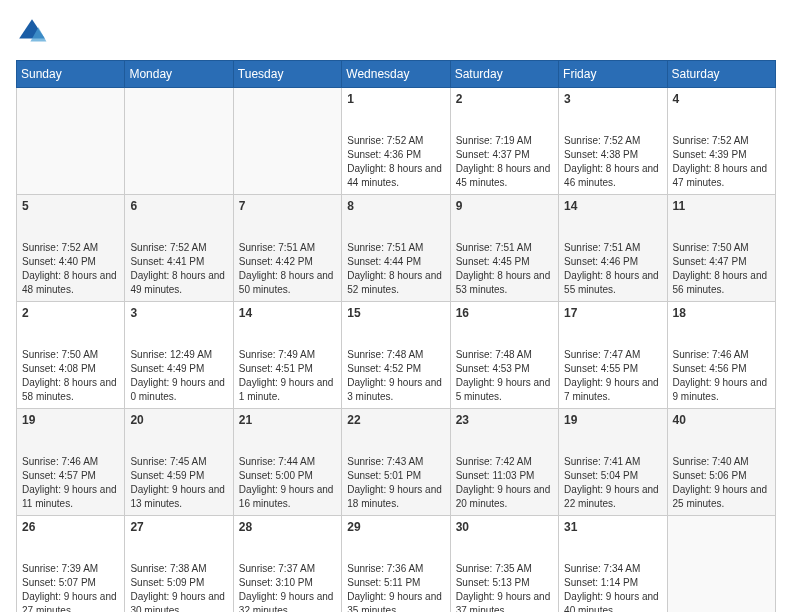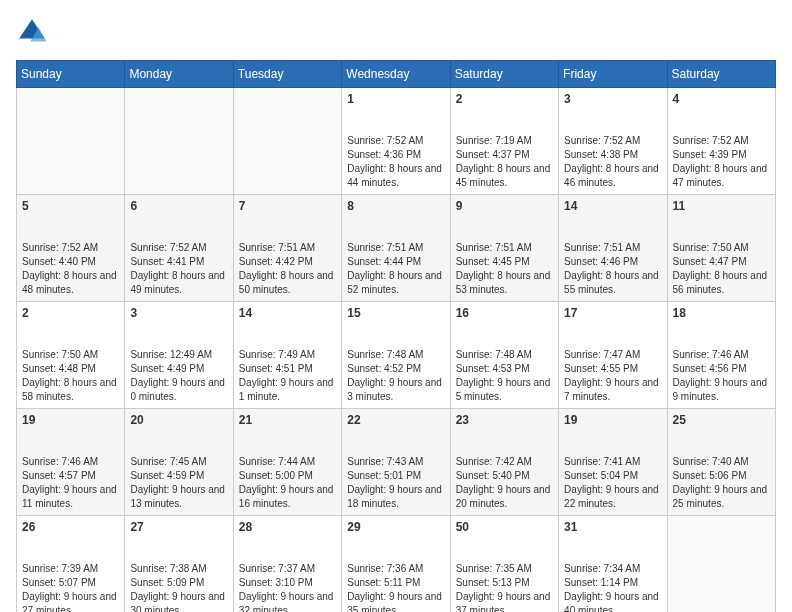--- a/index.html
+++ b/index.html
@@ -206,21 +206,21 @@
           <div class="day-info">Sunrise: 7:50 AM
 Sunset: 4:47 PM
 Daylight: 8 hours
 and 56 minutes.</div>
         </td>
       </tr>
       <tr>
         <td>
           <span class="day-number">2</span>
           <div class="day-info">Sunrise: 7:50 AM
-Sunset: 4:48 PM
+Sunset: 4:08 PM
 Daylight: 8 hours
 and 58 minutes.</div>
         </td>
         <td>
           <span class="day-number">3</span>
           <div class="day-info">Sunrise: 12:49 AM
 Sunset: 4:49 PM
 Daylight: 9 hours
 and 0 minutes.</div>
         </td>
@@ -285,33 +285,33 @@
         <td>
           <span class="day-number">22</span>
           <div class="day-info">Sunrise: 7:43 AM
 Sunset: 5:01 PM
 Daylight: 9 hours
 and 18 minutes.</div>
         </td>
         <td>
           <span class="day-number">23</span>
           <div class="day-info">Sunrise: 7:42 AM
-Sunset: 5:40 PM
+Sunset: 11:03 PM
 Daylight: 9 hours
 and 20 minutes.</div>
         </td>
         <td>
           <span class="day-number">19</span>
           <div class="day-info">Sunrise: 7:41 AM
 Sunset: 5:04 PM
 Daylight: 9 hours
 and 22 minutes.</div>
         </td>
         <td>
-          <span class="day-number">25</span>
+          <span class="day-number">40</span>
           <div class="day-info">Sunrise: 7:40 AM
 Sunset: 5:06 PM
 Daylight: 9 hours
 and 25 minutes.</div>
         </td>
       </tr>
       <tr>
         <td>
           <span class="day-number">26</span>
           <div class="day-info">Sunrise: 7:39 AM
@@ -334,21 +334,21 @@
 and 32 minutes.</div>
         </td>
         <td>
           <span class="day-number">29</span>
           <div class="day-info">Sunrise: 7:36 AM
 Sunset: 5:11 PM
 Daylight: 9 hours
 and 35 minutes.</div>
         </td>
         <td>
-          <span class="day-number">50</span>
+          <span class="day-number">30</span>
           <div class="day-info">Sunrise: 7:35 AM
 Sunset: 5:13 PM
 Daylight: 9 hours
 and 37 minutes.</div>
         </td>
         <td>
           <span class="day-number">31</span>
           <div class="day-info">Sunrise: 7:34 AM
 Sunset: 1:14 PM
 Daylight: 9 hours

